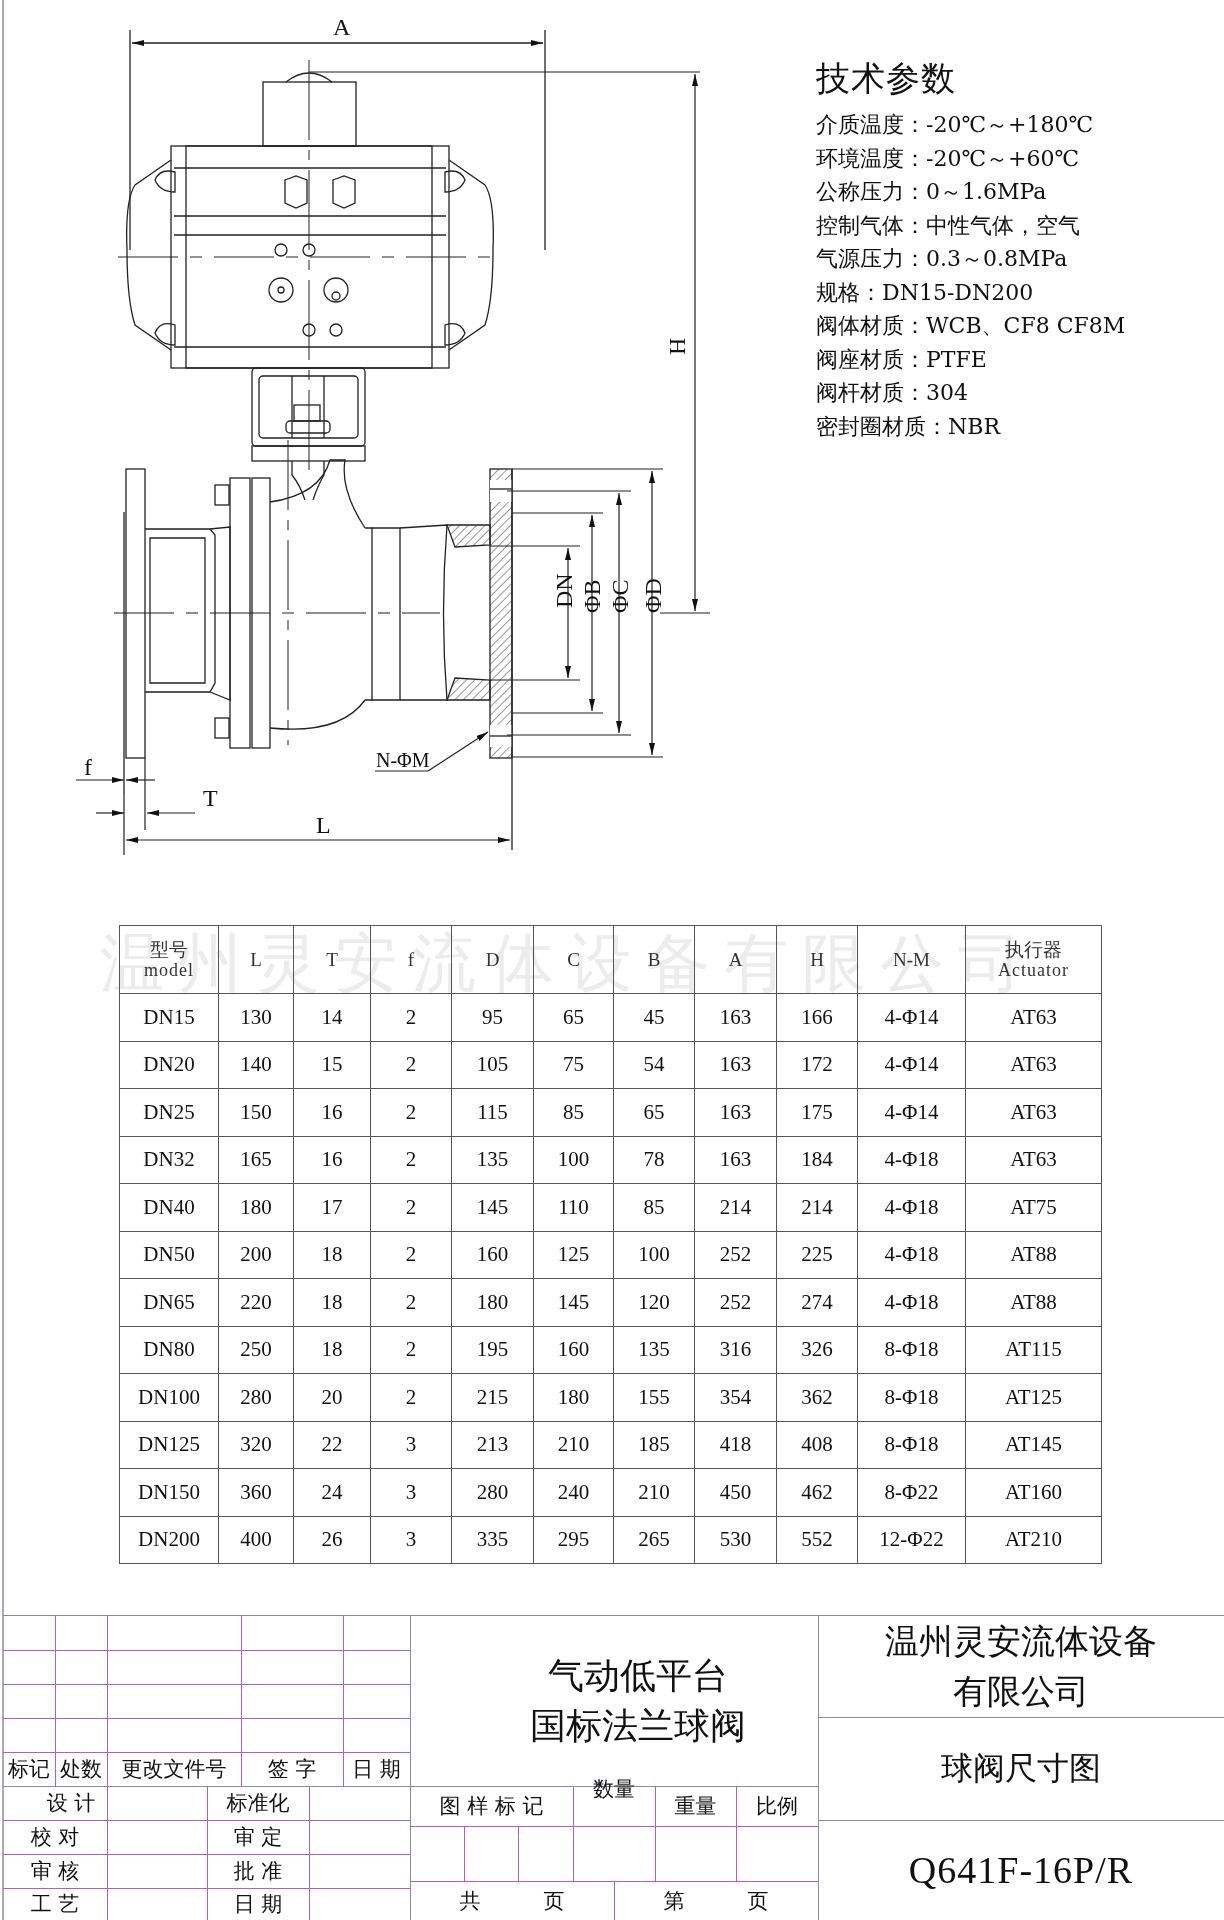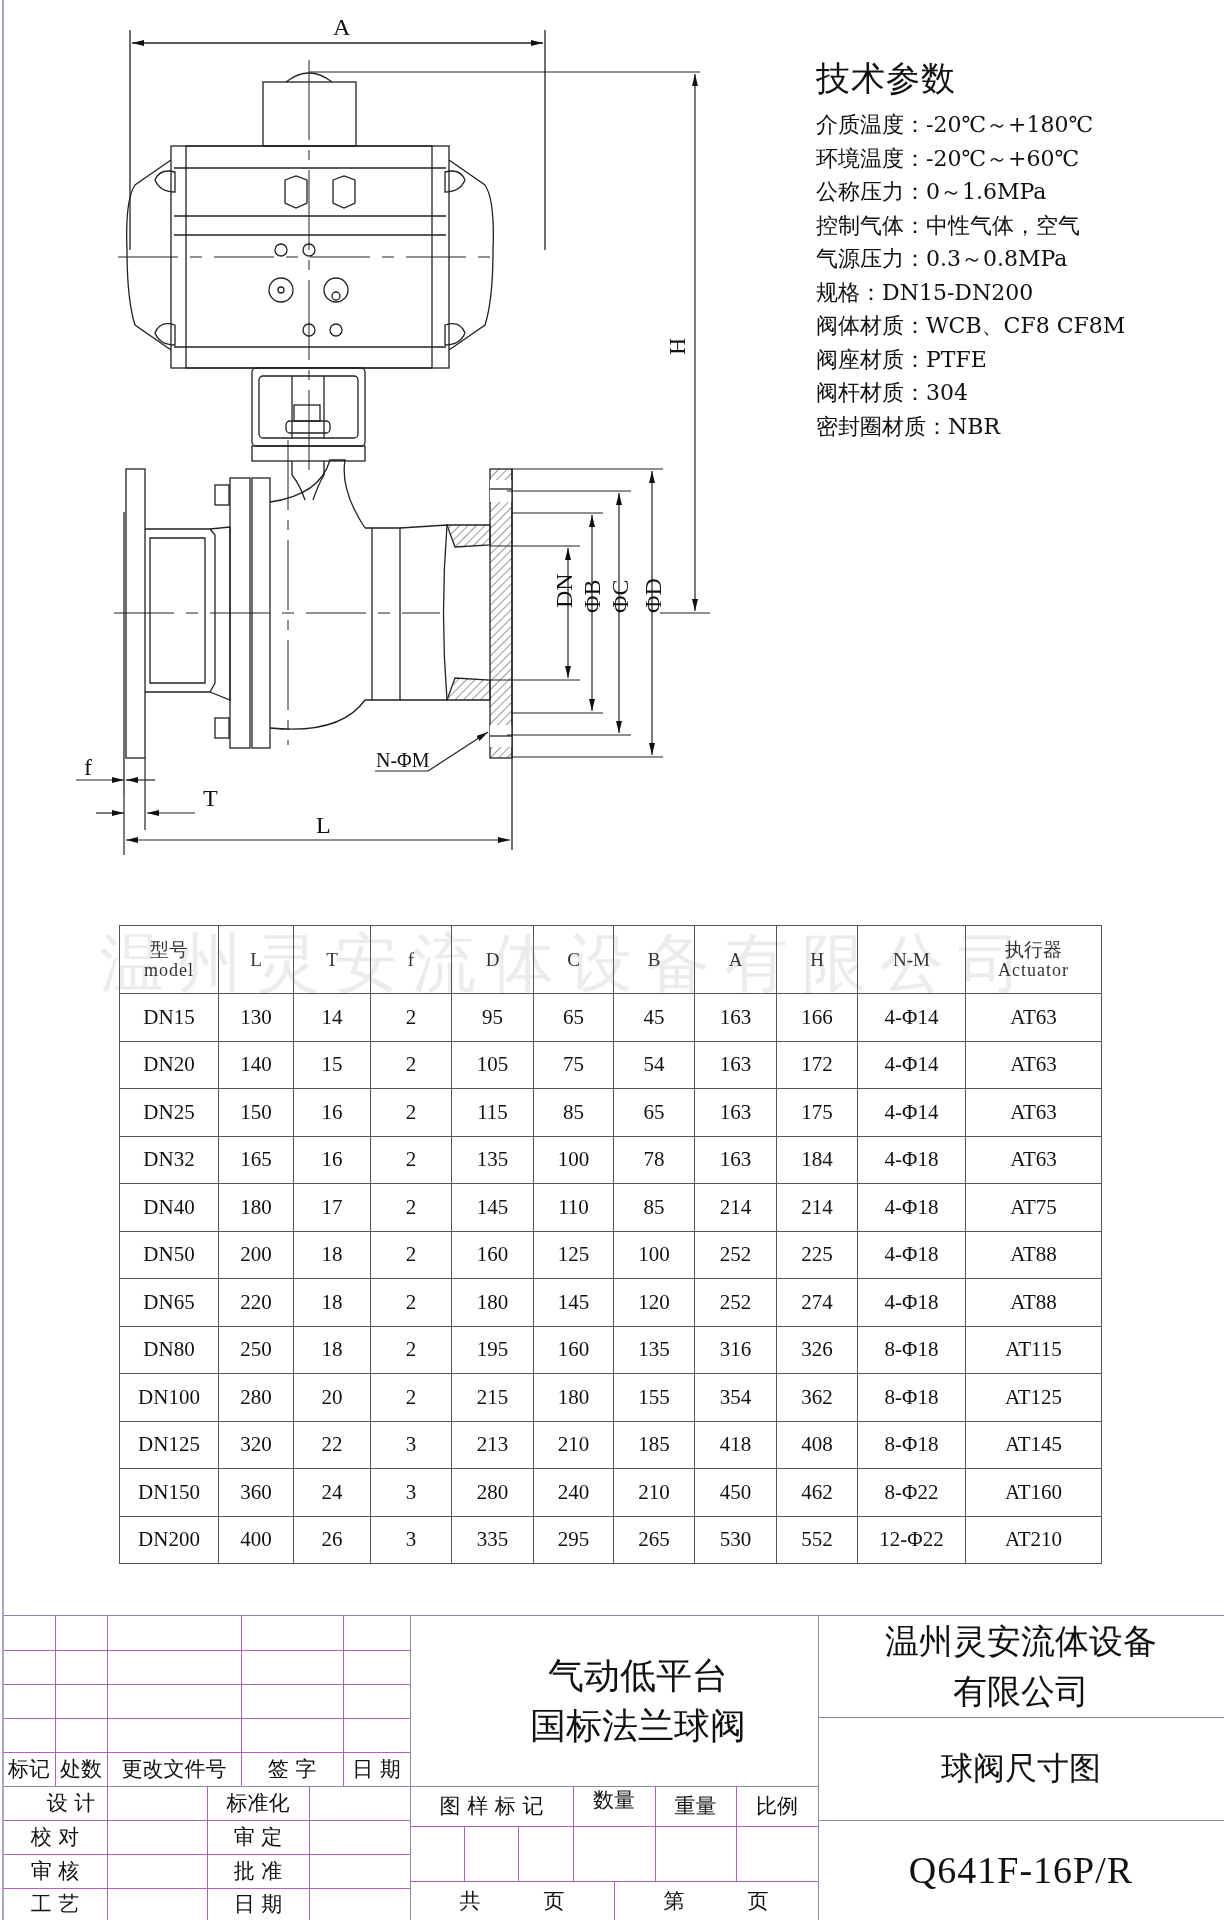--- a/index.html
+++ b/index.html
@@ -431,21 +431,21 @@
   <div class="line-v c-p" style="left:652px;top:171px;height:95px"></div>
   <div class="line-v c-p" style="left:733px;top:171px;height:95px"></div>
   <div class="line-v c-p" style="left:611px;top:266px;height:39px"></div>
   <div class="line-v c-g" style="left:815px;top:0;height:305px"></div>
 
   <div class="cell big" style="left:407px;top:0;width:408px;height:171px">
     <span>气动低平台</span>
     <span>国标法兰球阀</span>
   </div>
   <div class="cell" style="left:407px;top:171px;width:163px;height:40px">图 样 标 记</div>
-  <div class="cell" style="left:570px;top:165px;width:82px;height:40px">数量</div>
+  <div class="cell" style="left:570px;top:154px;width:82px;height:40px">数量</div>
   <div class="cell" style="left:652px;top:171px;width:81px;height:40px">重量</div>
   <div class="cell" style="left:733px;top:171px;width:82px;height:40px">比例</div>
   <div class="cell" style="left:407px;top:266px;width:204px;height:39px">共　　　页</div>
   <div class="cell" style="left:611px;top:266px;width:204px;height:39px">第　　　页</div>
 
   <div class="line-h c-g" style="left:815px;top:102px;width:406px"></div>
   <div class="line-h c-g" style="left:815px;top:205px;width:406px"></div>
 
   <div class="cell company" style="left:815px;top:0;width:406px;height:102px">
     <span>温州灵安流体设备</span>

